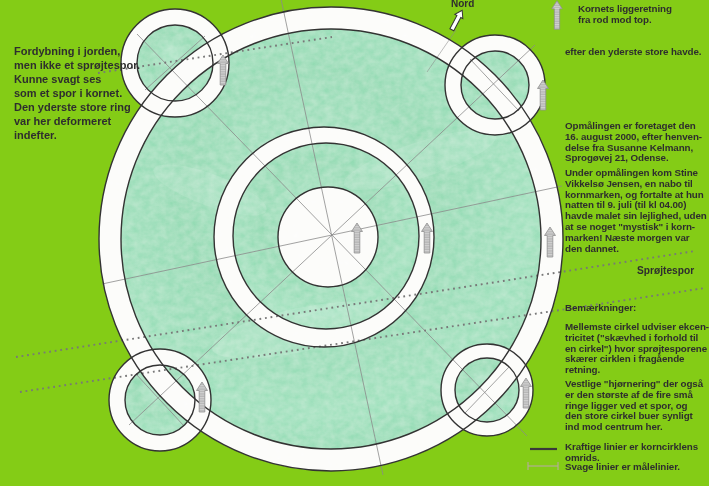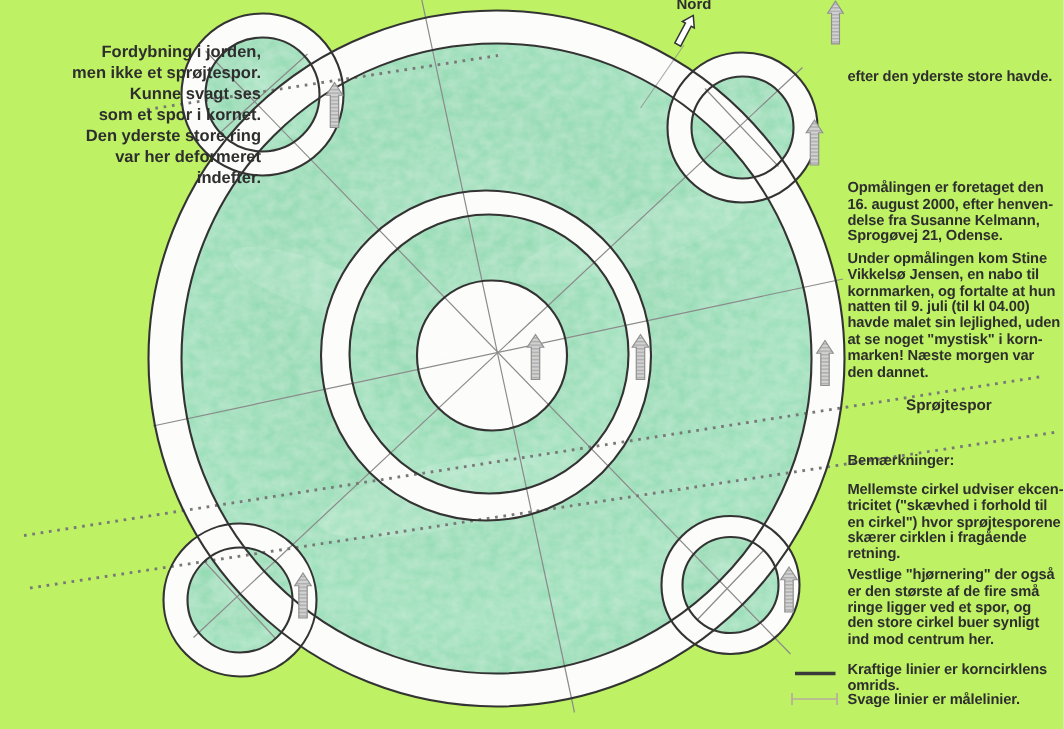--- a/index.html
+++ b/index.html
@@ -1,35 +1,35 @@
 <!DOCTYPE html>
 <html><head>
 <meta charset="utf-8">
 <style>
   html,body{margin:0;padding:0;background:#e8e8e6;}
   #stage{
     position:relative;width:709px;height:486px;overflow:hidden;
-    background:#bef264;
+    background:#84cc16;
     font-family:"Liberation Sans",sans-serif;
   }
   #diagram{position:absolute;left:0;top:0;}
   .txt{
     position:absolute;
     font-weight:700;
     color:#2e2e2e;
     white-space:pre-line;
     font-family:"Liberation Sans",sans-serif;
   }
-  .left-note{left:14px;top:28px;width:160px;font-size:11px;line-height:14px;text-align:right;}
+  .left-note{left:14px;top:44px;width:160px;font-size:11px;line-height:14px;}
   .rcol{left:565px;width:146px;font-size:9.8px;line-height:10.8px;letter-spacing:-0.1px;}
   .p1{top:4px;left:578px;width:130px;}
   .p2{top:36px;}
   .p3{top:121px;}
   .p4{top:168px;}
-  .spray-label{left:604px;top:265px;font-size:10.2px;}
+  .spray-label{left:637px;top:265px;font-size:10.2px;}
   .p5{top:303px;}
   .p6{top:322px;}
   .p7{top:379px;}
   .leg1{top:442px;}
   .leg2{top:462px;}
   .nord{left:451px;top:-2px;font-size:10px;}
   .u{}
 </style>
 </head>
 <body>
@@ -148,20 +148,23 @@
 
   <div class="txt left-note">Fordybning i jorden,
 men ikke et sprøjtespor.
 Kunne svagt ses
 som et spor i kornet.
 Den yderste store ring
 var her deformeret
 indefter.
 </div>
 
+  <div class="txt rcol p1">Kornets liggeretning
+fra rod mod top.
+</div>
 
   <div class="txt rcol p2">
     <span class="u">efter</span><span> den yderste store havde.</span>
   </div>
 
   <div class="txt rcol p3">Opmålingen er foretaget den
 16. august 2000, efter henven-
 delse fra Susanne Kelmann,
 Sprogøvej 21, Odense.
 </div>

